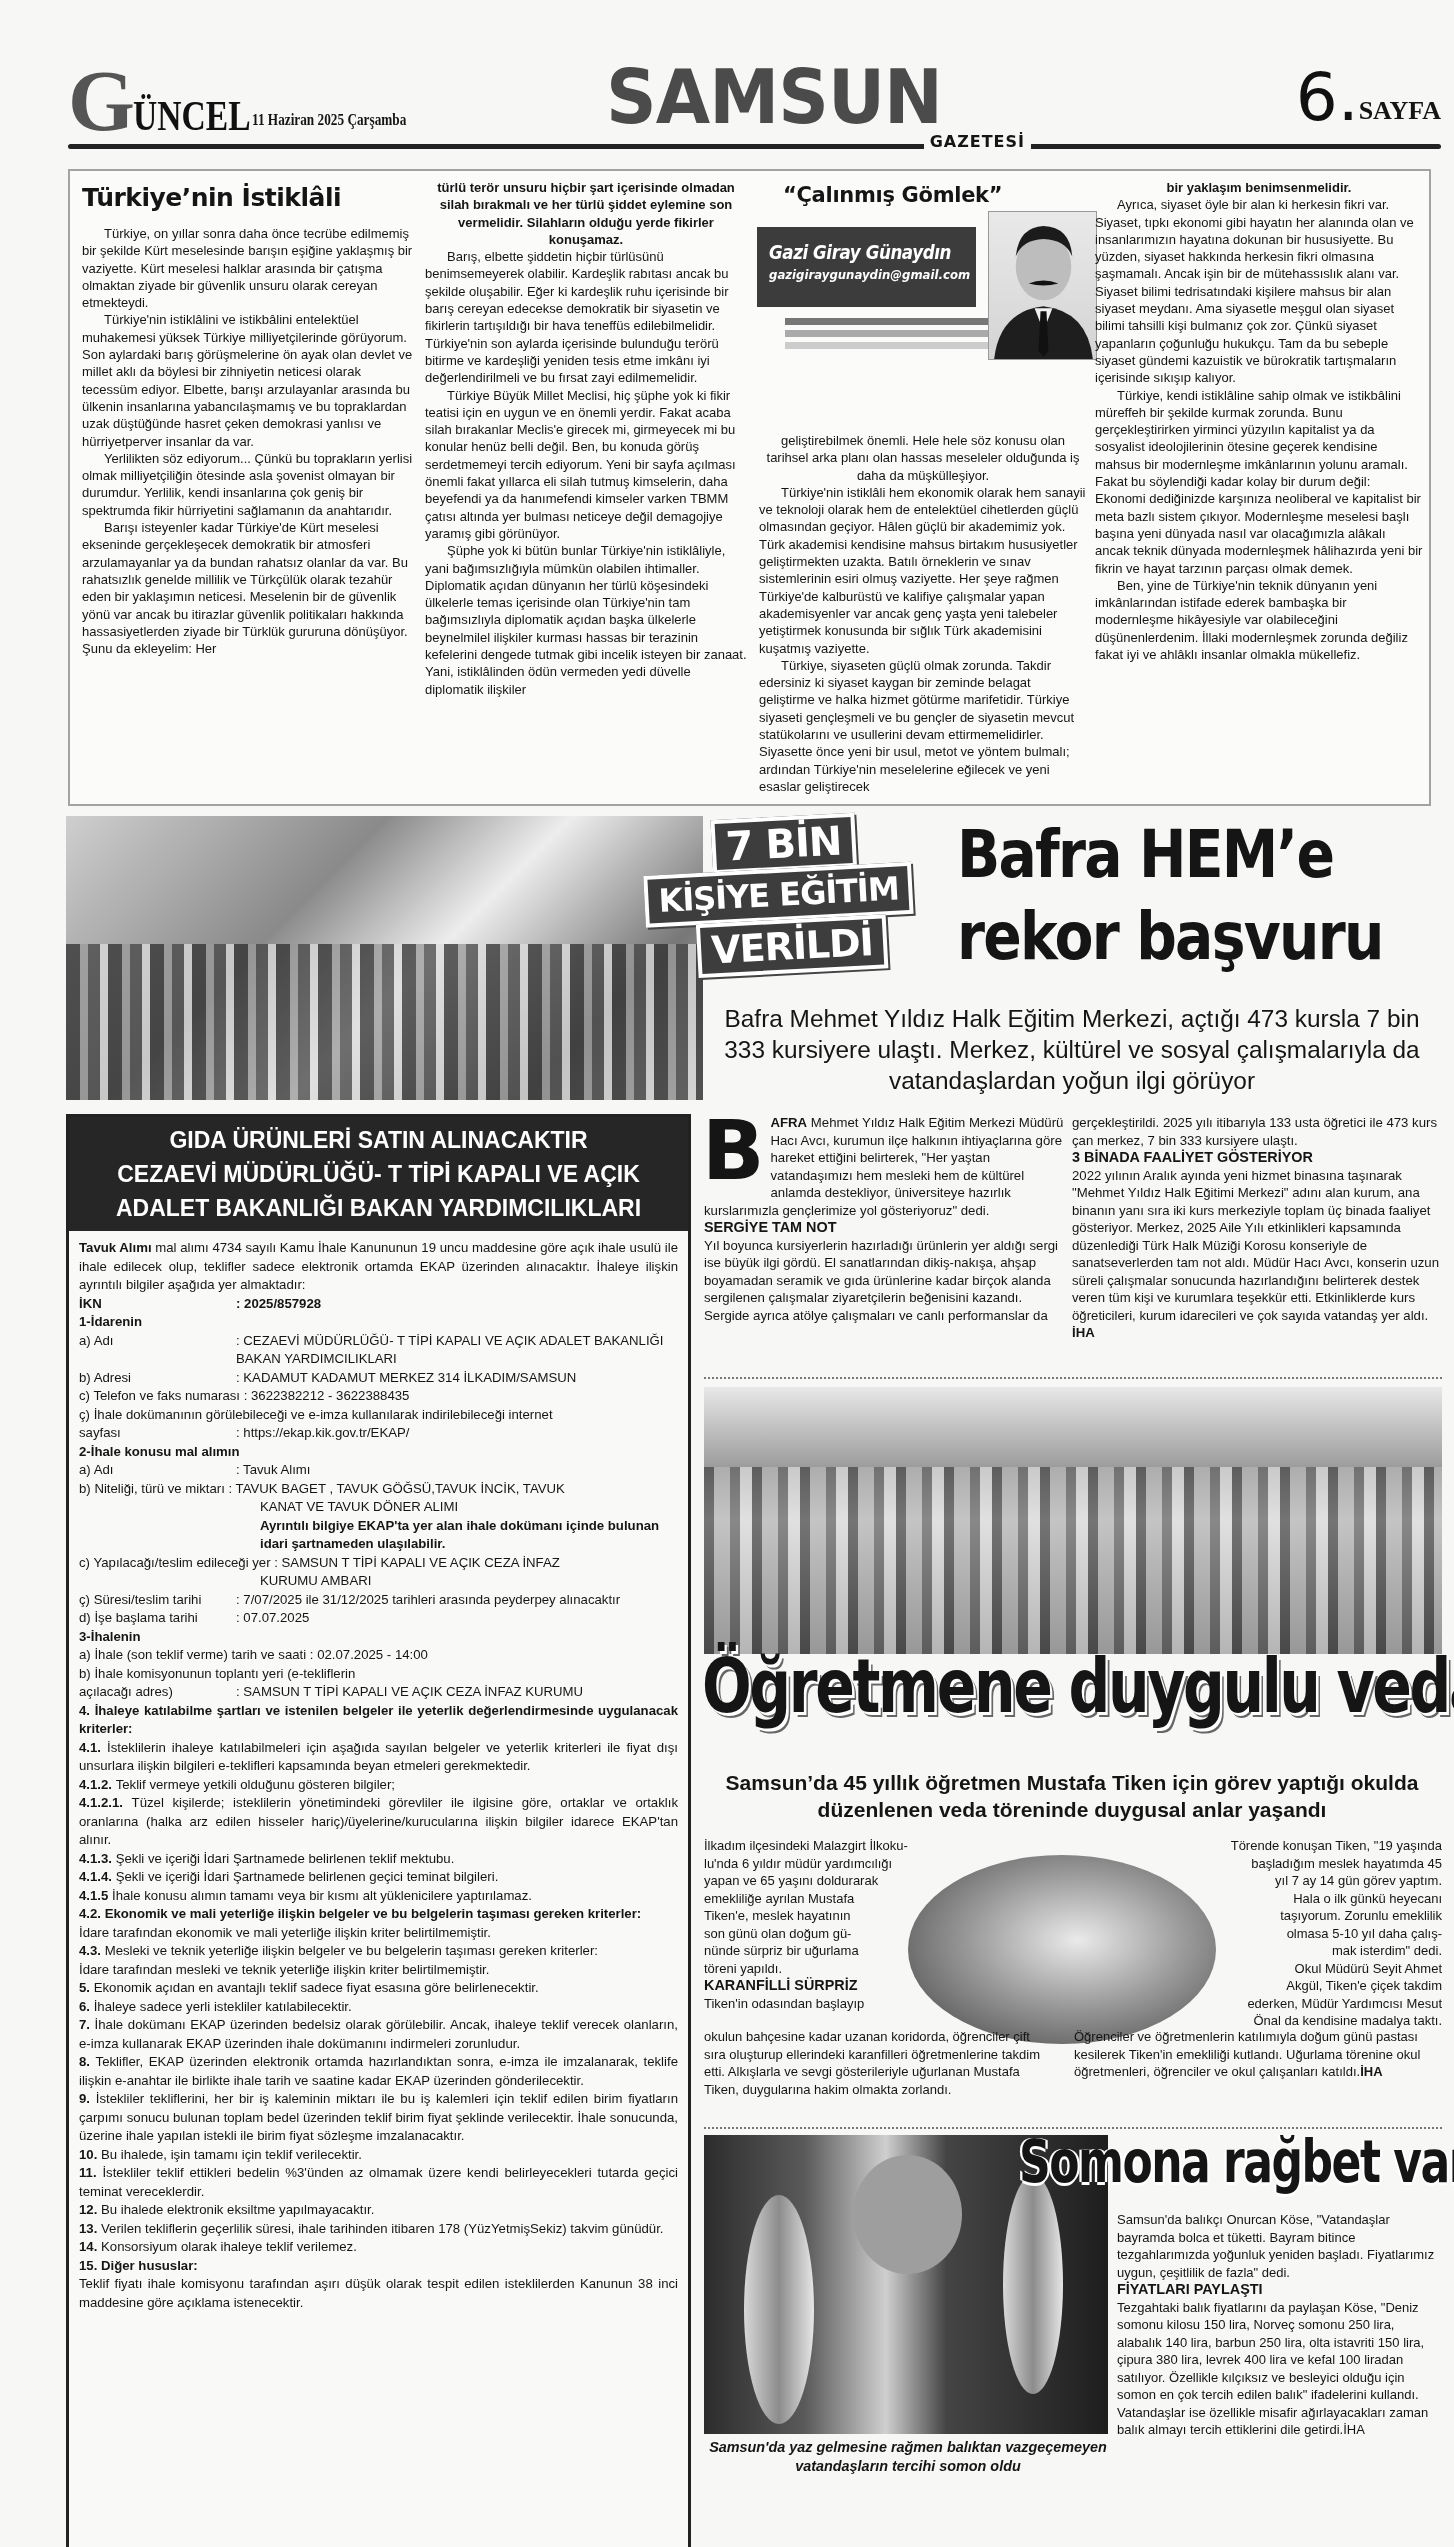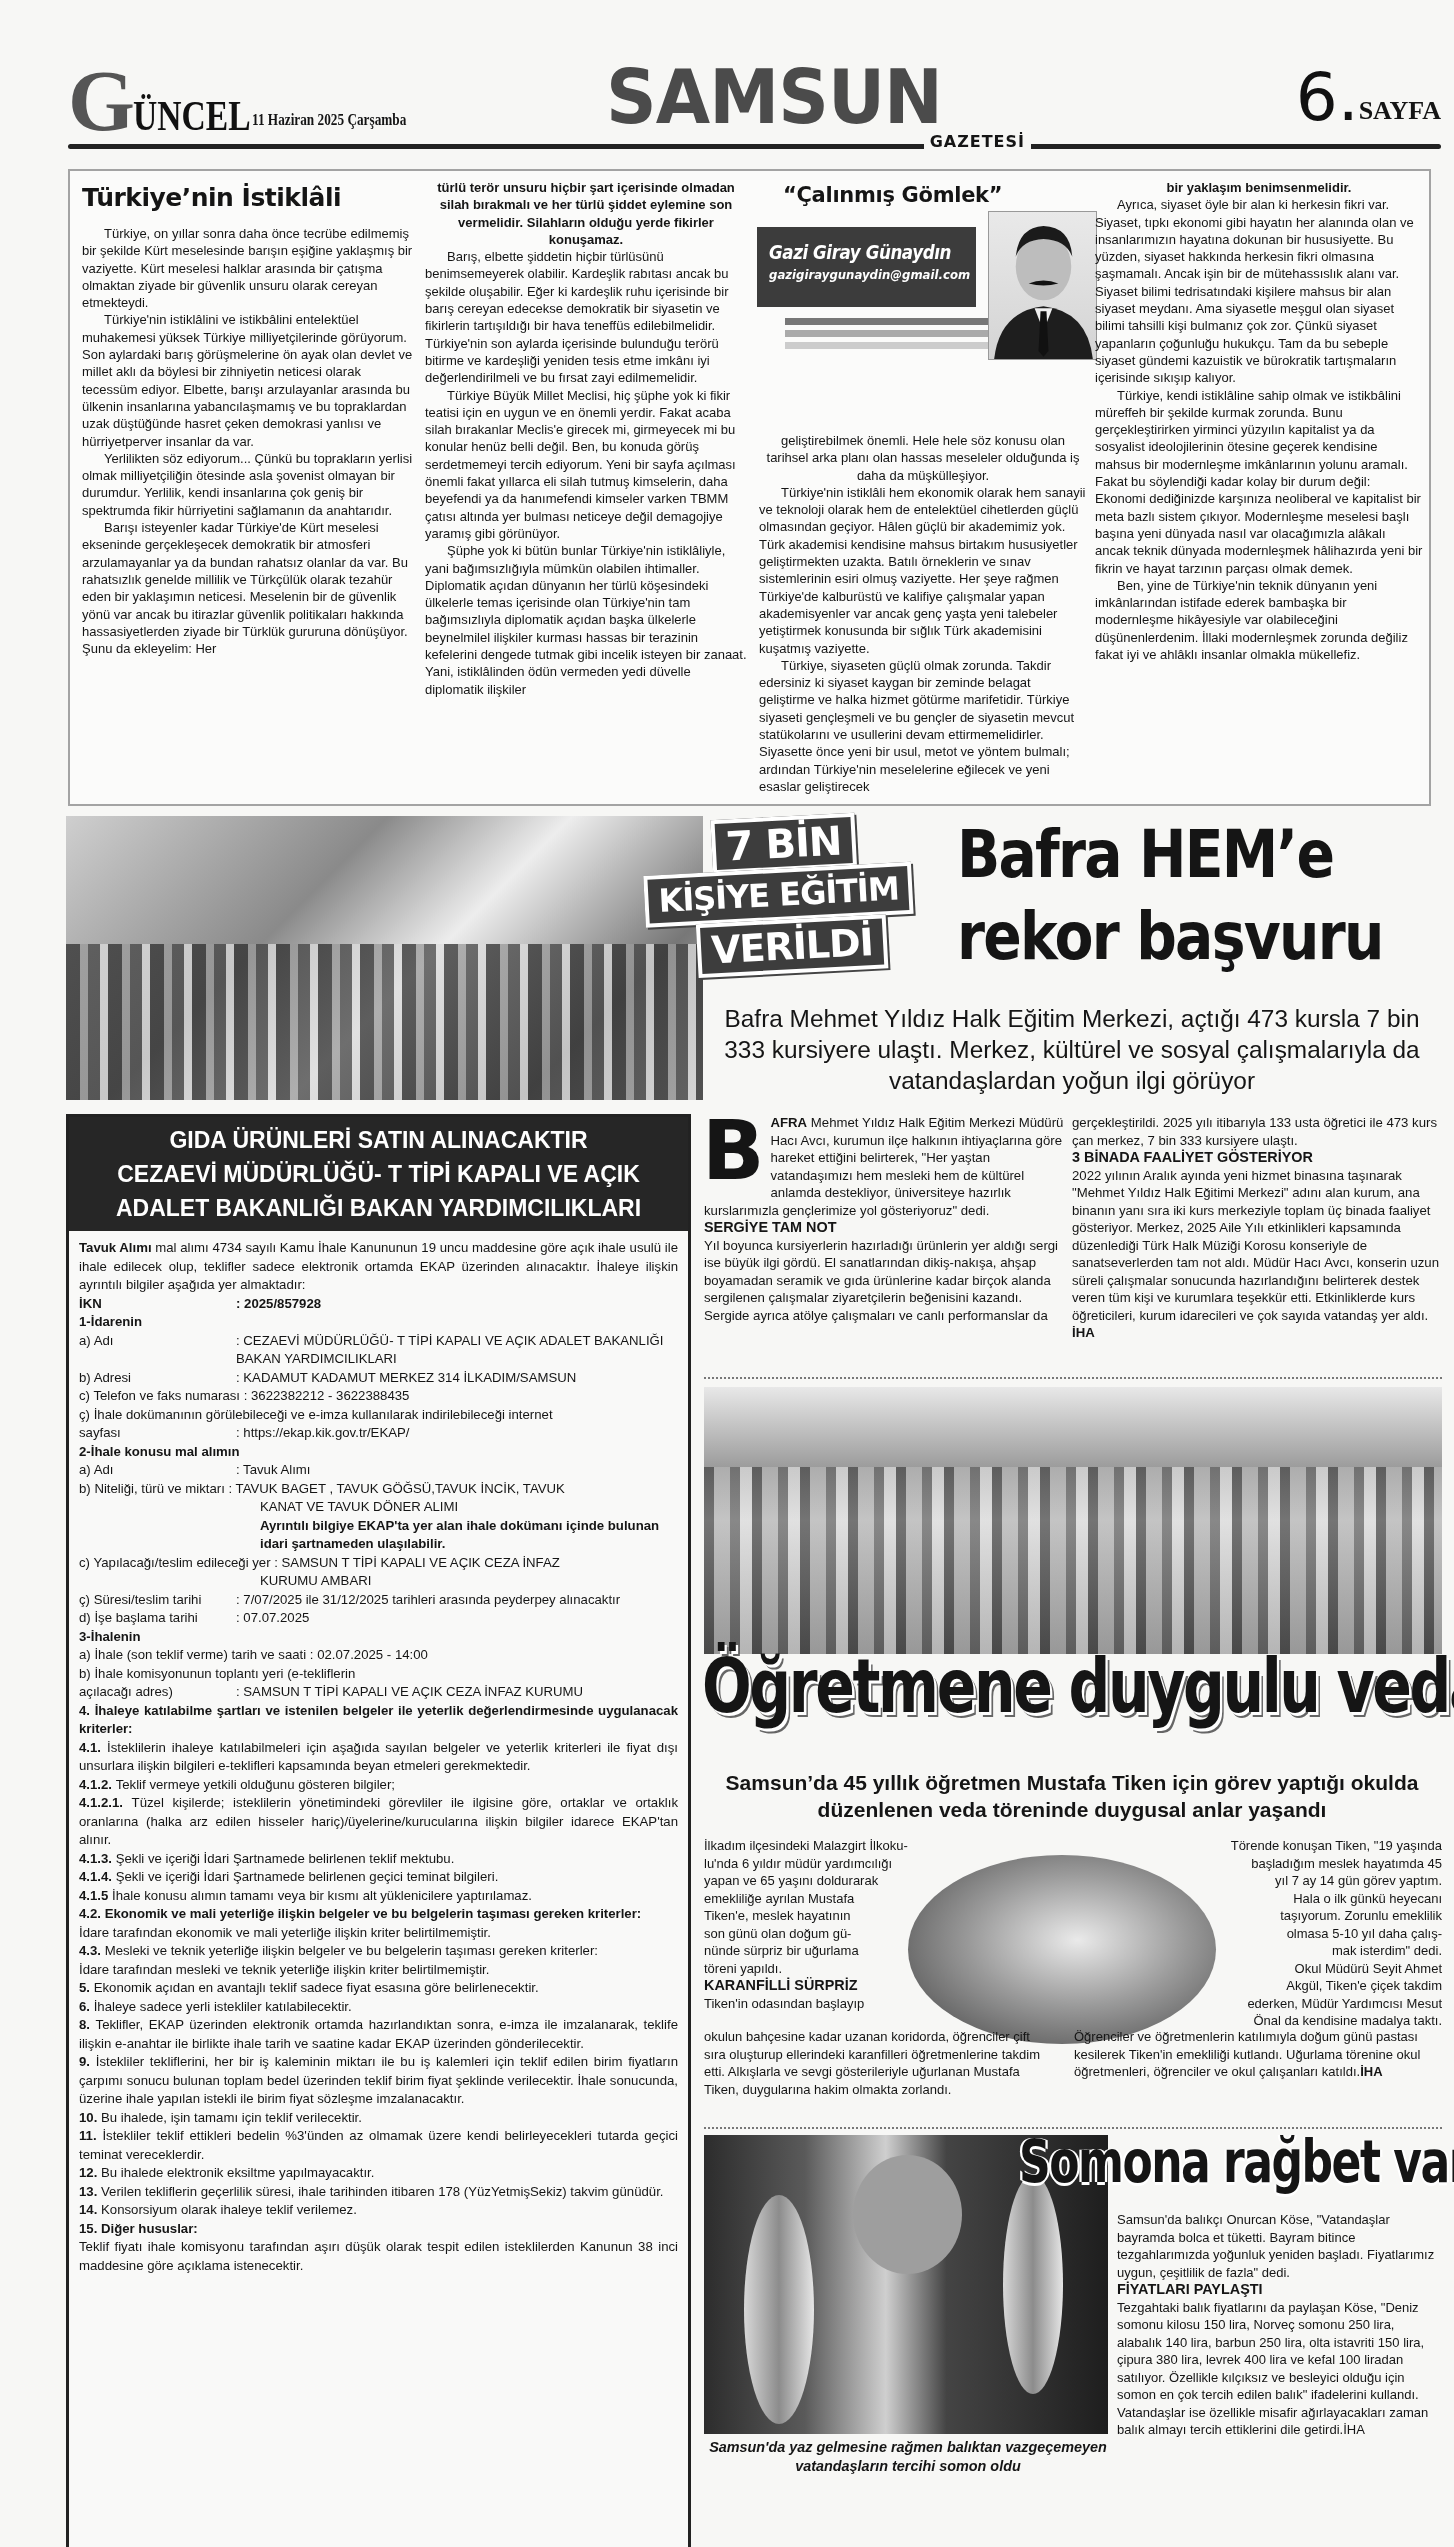--- a/index.html
+++ b/index.html
@@ -228,20 +228,21 @@
         <div class="jus"><b>4.1.2.1. </b><span>Tüzel kişilerde; isteklilerin yönetimindeki görevliler ile ilgisine göre, ortaklar ve ortaklık oranlarına (halka arz edilen hisseler hariç)/üyelerine/kurucularına ilişkin bilgiler idarece EKAP'tan alınır.</span></div>
         <div class="jus"><b>4.1.3. </b><span>Şekli ve içeriği İdari Şartnamede belirlenen teklif mektubu.</span></div>
         <div class="jus"><b>4.1.4. </b><span>Şekli ve içeriği İdari Şartnamede belirlenen geçici teminat bilgileri.</span></div>
         <div class="jus"><b>4.1.5 </b><span>İhale konusu alımın tamamı veya bir kısmı alt yüklenicilere yaptırılamaz.</span></div>
         <div class="jus"><b>4.2. </b><span style="font-weight: bold;">Ekonomik ve mali yeterliğe ilişkin belgeler ve bu belgelerin taşıması gereken kriterler:</span></div>
         <div class="jus"><span>İdare tarafından ekonomik ve mali yeterliğe ilişkin kriter belirtilmemiştir.</span></div>
         <div class="jus"><b>4.3. </b><span>Mesleki ve teknik yeterliğe ilişkin belgeler ve bu belgelerin taşıması gereken kriterler:</span></div>
         <div class="jus"><span>İdare tarafından mesleki ve teknik yeterliğe ilişkin kriter belirtilmemiştir.</span></div>
         <div class="jus"><b>5. </b><span>Ekonomik açıdan en avantajlı teklif sadece fiyat esasına göre belirlenecektir.</span></div>
         <div class="jus"><b>6. </b><span>İhaleye sadece yerli istekliler katılabilecektir.</span></div>
+        <div class="jus"><b>7. </b><span>İhale dokümanı EKAP üzerinden bedelsiz olarak görülebilir. Ancak, ihaleye teklif verecek olanların, e-imza kullanarak EKAP üzerinden ihale dokümanını indirmeleri zorunludur.</span></div>
         <div class="jus"><b>8. </b><span>Teklifler, EKAP üzerinden elektronik ortamda hazırlandıktan sonra, e-imza ile imzalanarak, teklife ilişkin e-anahtar ile birlikte ihale tarih ve saatine kadar EKAP üzerinden gönderilecektir.</span></div>
         <div class="jus"><b>9. </b><span>İstekliler tekliflerini, her bir iş kaleminin miktarı ile bu iş kalemleri için teklif edilen birim fiyatların çarpımı sonucu bulunan toplam bedel üzerinden teklif birim fiyat şeklinde verilecektir. İhale sonucunda, üzerine ihale yapılan istekli ile birim fiyat sözleşme imzalanacaktır.</span></div>
         <div class="jus"><b>10. </b><span>Bu ihalede, işin tamamı için teklif verilecektir.</span></div>
         <div class="jus"><b>11. </b><span>İstekliler teklif ettikleri bedelin %3'ünden az olmamak üzere kendi belirleyecekleri tutarda geçici teminat vereceklerdir.</span></div>
         <div class="jus"><b>12. </b><span>Bu ihalede elektronik eksiltme yapılmayacaktır.</span></div>
         <div class="jus"><b>13. </b><span>Verilen tekliflerin geçerlilik süresi, ihale tarihinden itibaren 178 (YüzYetmişSekiz) takvim günüdür.</span></div>
         <div class="jus"><b>14. </b><span>Konsorsiyum olarak ihaleye teklif verilemez.</span></div>
         <div class="jus"><b>15. </b><span style="font-weight: bold;">Diğer hususlar:</span></div>
         <div class="jus"><span>Teklif fiyatı ihale komisyonu tarafından aşırı düşük olarak tespit edilen isteklilerden Kanunun 38 inci maddesine göre açıklama istenecektir.</span></div>
       </div>

